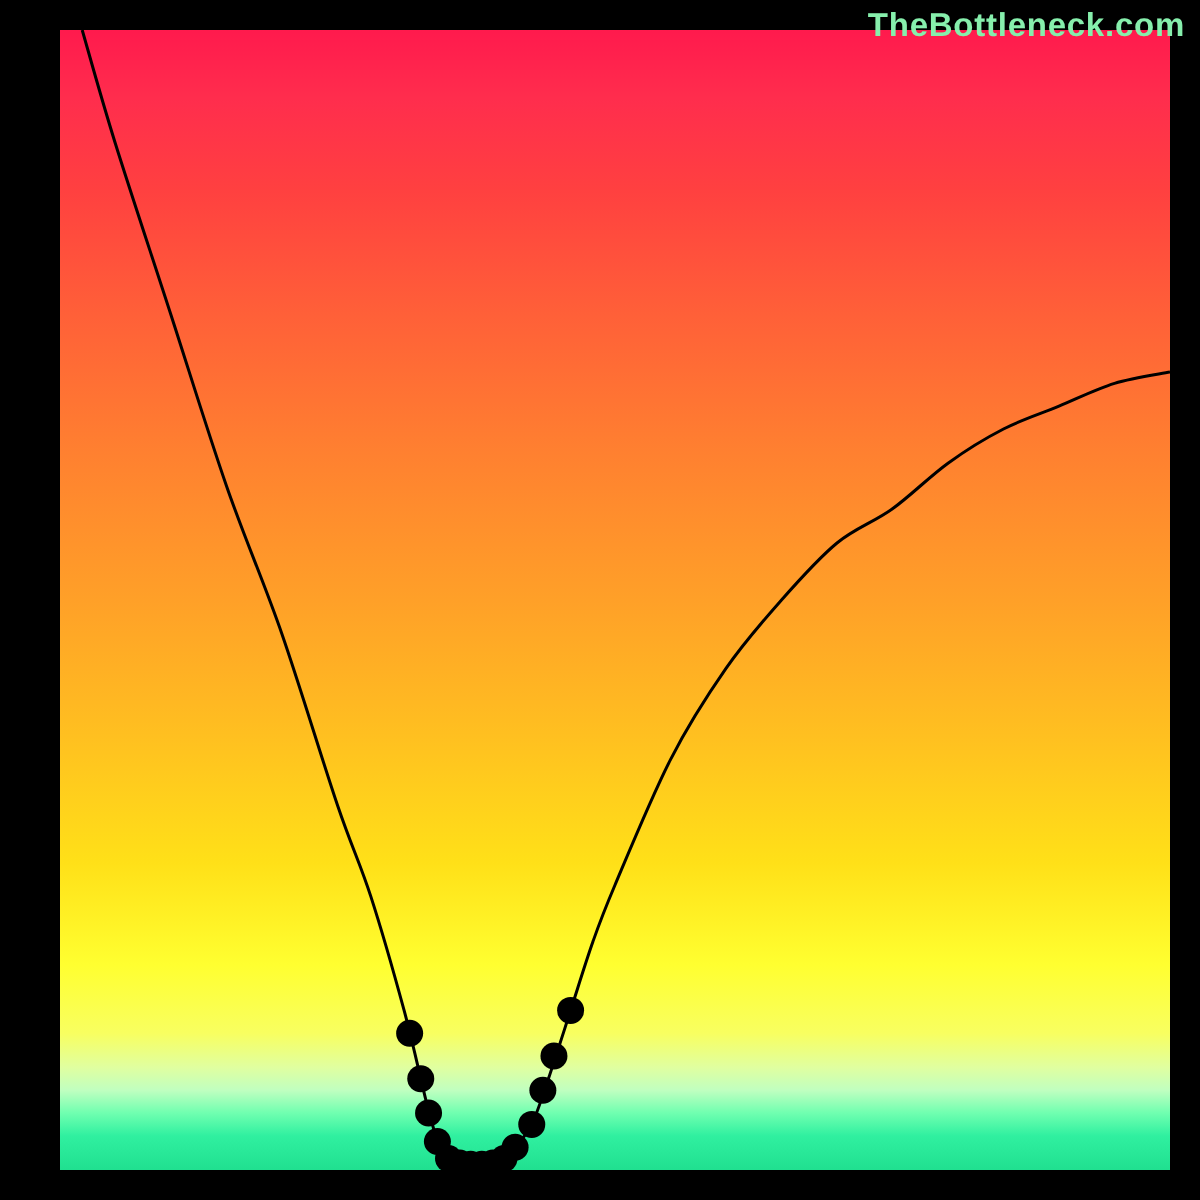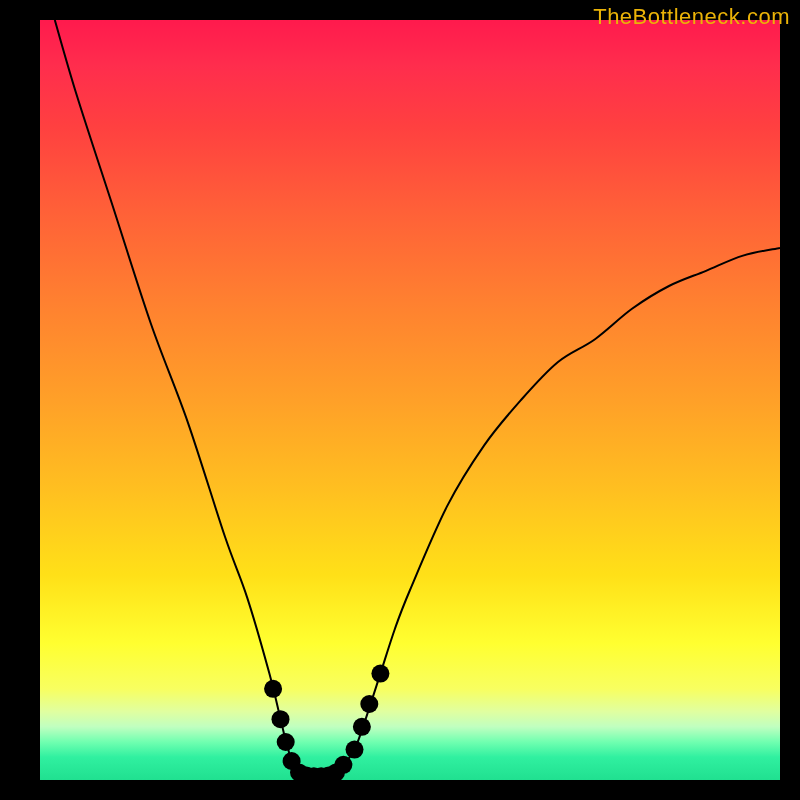--- a/index.html
+++ b/index.html
@@ -47,23 +47,23 @@
       #c0ffc0 93%,
       #70ffb0 95%,
       #30f0a0 97%,
       #20e090 100%
     );
   }
   .watermark {
     position: absolute;
     top: 4px;
     right: 10px;
-    color: #eab308;
+    color: #86efac;
     font-size: 22px;
-    font-weight: 400;
+    font-weight: 700;
     letter-spacing: 0.5px;
     z-index: 20;
   }
   svg.curve {
     position: absolute;
     left: 0; top: 0;
     width: 100%;
     height: 100%;
     z-index: 10;
   }

